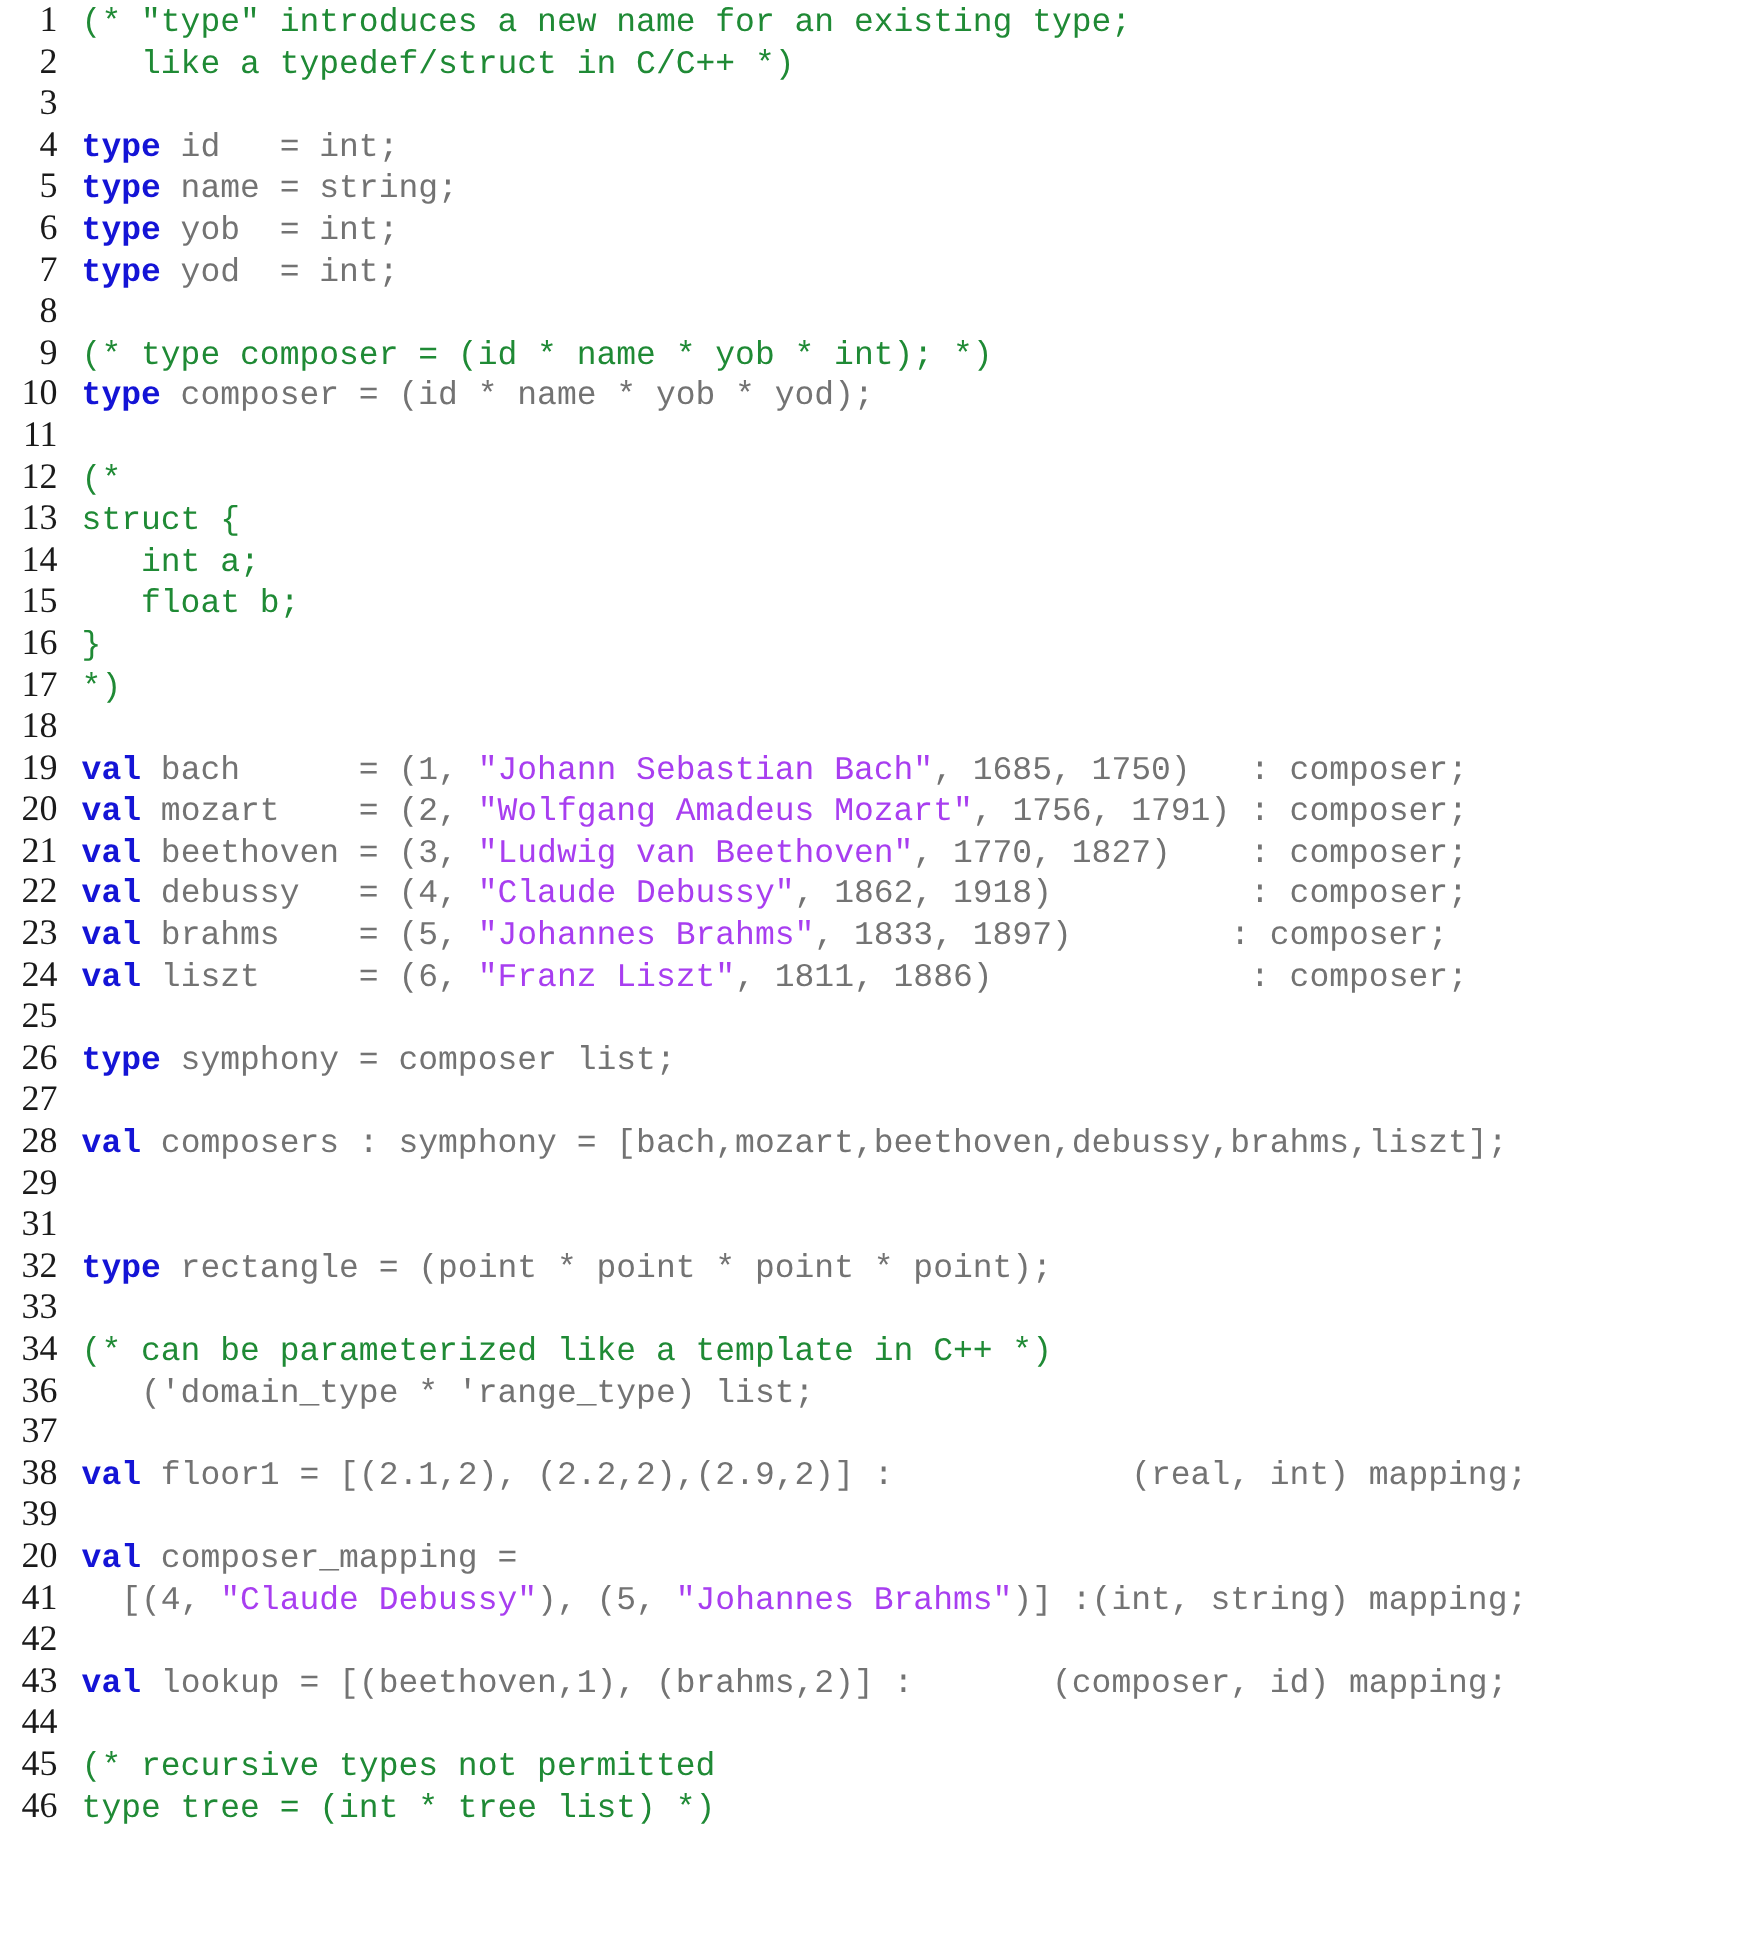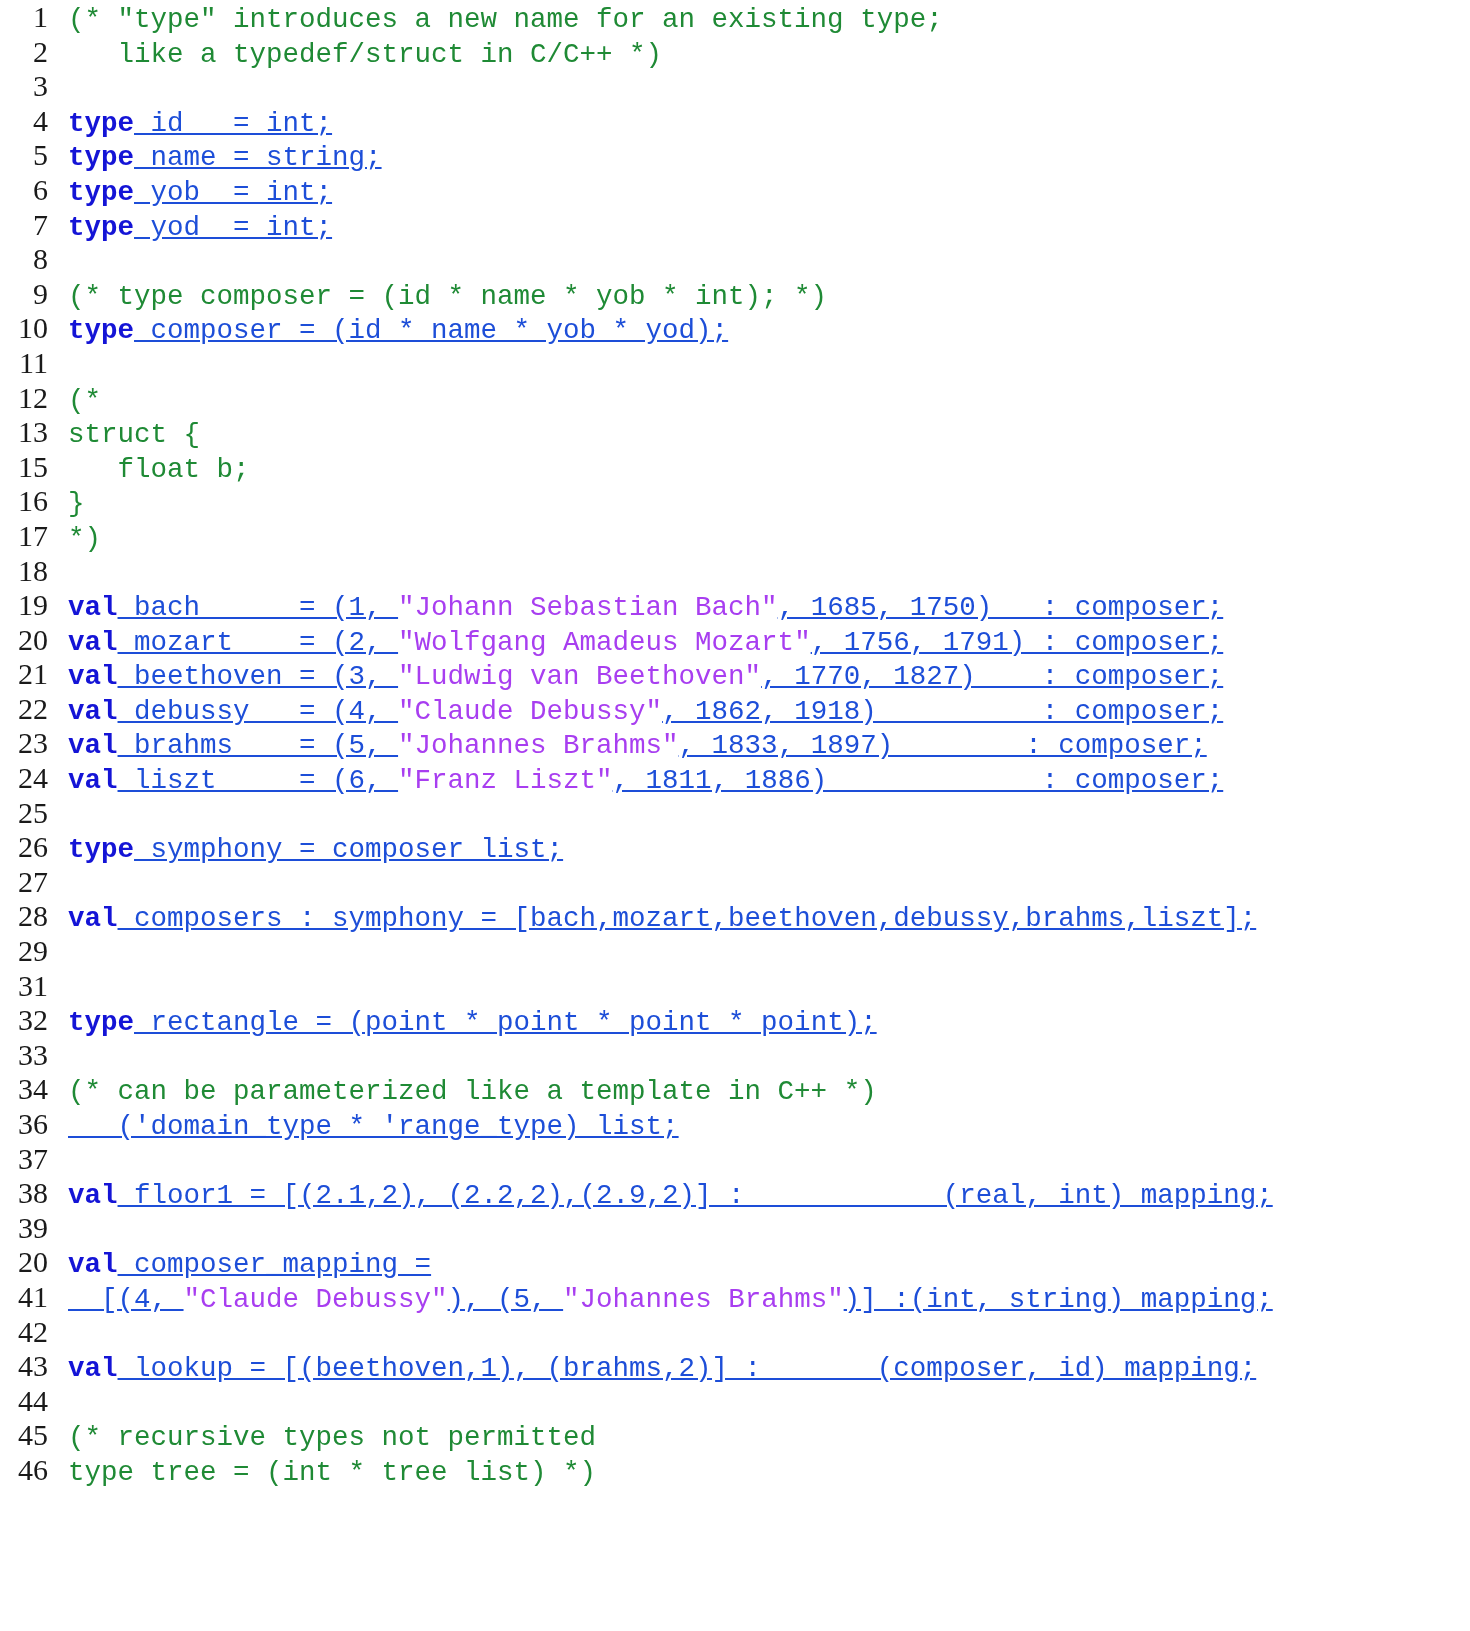--- a/index.html
+++ b/index.html
@@ -58,41 +58,41 @@
     color: #1414d6;
     font-weight: bold;
   }
   .tok-com {
     color: #1f8a35;
   }
   .tok-str {
     color: #a83ef0;
   }
   .tok-plain {
-    color: #1d4ed8;
-    text-decoration: underline;
+    color: #737373;
   }
 </style>
 </head>
 <body>
 
 <div id="listing">
     <div class="code-line"><div class="gutter">1</div><div class="line-text"><span class="tok-com">(* "type" introduces a new name for an existing type;</span></div></div>
     <div class="code-line"><div class="gutter">2</div><div class="line-text"><span class="tok-com">   like a typedef/struct in C/C++ *)</span></div></div>
     <div class="code-line"><div class="gutter">3</div><div class="line-text">&nbsp;</div></div>
     <div class="code-line"><div class="gutter">4</div><div class="line-text"><span class="tok-kw">type</span><span class="tok-plain"> id   = int;</span></div></div>
     <div class="code-line"><div class="gutter">5</div><div class="line-text"><span class="tok-kw">type</span><span class="tok-plain"> name = string;</span></div></div>
     <div class="code-line"><div class="gutter">6</div><div class="line-text"><span class="tok-kw">type</span><span class="tok-plain"> yob  = int;</span></div></div>
     <div class="code-line"><div class="gutter">7</div><div class="line-text"><span class="tok-kw">type</span><span class="tok-plain"> yod  = int;</span></div></div>
     <div class="code-line"><div class="gutter">8</div><div class="line-text">&nbsp;</div></div>
     <div class="code-line"><div class="gutter">9</div><div class="line-text"><span class="tok-com">(* type composer = (id * name * yob * int); *)</span></div></div>
     <div class="code-line"><div class="gutter">10</div><div class="line-text"><span class="tok-kw">type</span><span class="tok-plain"> composer = (id * name * yob * yod);</span></div></div>
     <div class="code-line"><div class="gutter">11</div><div class="line-text">&nbsp;</div></div>
     <div class="code-line"><div class="gutter">12</div><div class="line-text"><span class="tok-com">(*</span></div></div>
     <div class="code-line"><div class="gutter">13</div><div class="line-text"><span class="tok-com">struct {</span></div></div>
+    <div class="code-line"><div class="gutter">14</div><div class="line-text"><span class="tok-com">   int a;</span></div></div>
     <div class="code-line"><div class="gutter">15</div><div class="line-text"><span class="tok-com">   float b;</span></div></div>
     <div class="code-line"><div class="gutter">16</div><div class="line-text"><span class="tok-com">}</span></div></div>
     <div class="code-line"><div class="gutter">17</div><div class="line-text"><span class="tok-com">*)</span></div></div>
     <div class="code-line"><div class="gutter">18</div><div class="line-text">&nbsp;</div></div>
     <div class="code-line"><div class="gutter">19</div><div class="line-text"><span class="tok-kw">val</span><span class="tok-plain"> bach      = (1, </span><span class="tok-str">"Johann Sebastian Bach"</span><span class="tok-plain">, 1685, 1750)   : composer;</span></div></div>
     <div class="code-line"><div class="gutter">20</div><div class="line-text"><span class="tok-kw">val</span><span class="tok-plain"> mozart    = (2, </span><span class="tok-str">"Wolfgang Amadeus Mozart"</span><span class="tok-plain">, 1756, 1791) : composer;</span></div></div>
     <div class="code-line"><div class="gutter">21</div><div class="line-text"><span class="tok-kw">val</span><span class="tok-plain"> beethoven = (3, </span><span class="tok-str">"Ludwig van Beethoven"</span><span class="tok-plain">, 1770, 1827)    : composer;</span></div></div>
     <div class="code-line"><div class="gutter">22</div><div class="line-text"><span class="tok-kw">val</span><span class="tok-plain"> debussy   = (4, </span><span class="tok-str">"Claude Debussy"</span><span class="tok-plain">, 1862, 1918)          : composer;</span></div></div>
     <div class="code-line"><div class="gutter">23</div><div class="line-text"><span class="tok-kw">val</span><span class="tok-plain"> brahms    = (5, </span><span class="tok-str">"Johannes Brahms"</span><span class="tok-plain">, 1833, 1897)        : composer;</span></div></div>
     <div class="code-line"><div class="gutter">24</div><div class="line-text"><span class="tok-kw">val</span><span class="tok-plain"> liszt     = (6, </span><span class="tok-str">"Franz Liszt"</span><span class="tok-plain">, 1811, 1886)             : composer;</span></div></div>

